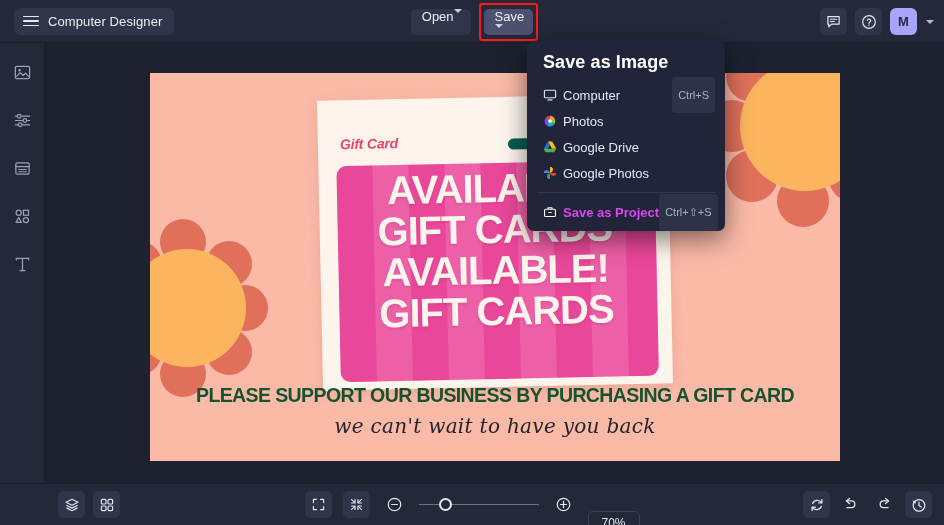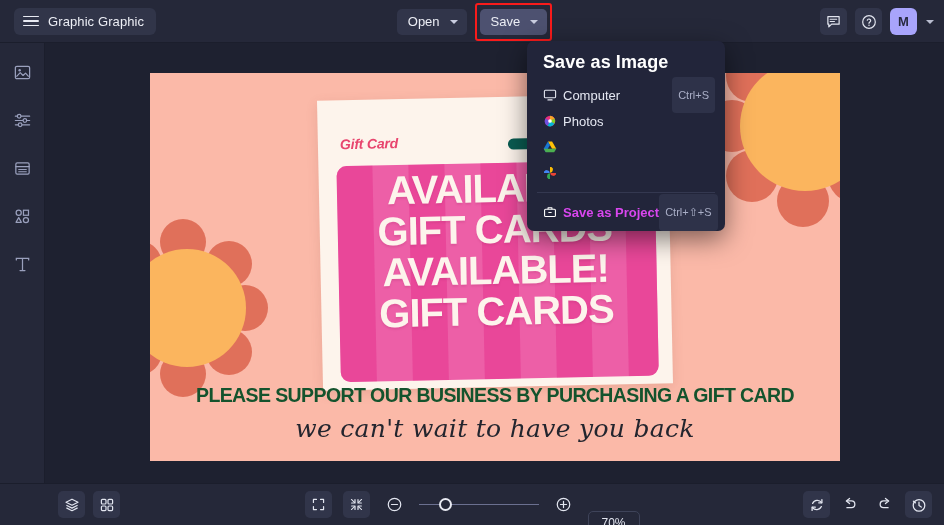--- a/index.html
+++ b/index.html
@@ -27,26 +27,26 @@
   .hamburger span { display:block; height: 1.6px; background: #e8eaf2; border-radius: 1px; }
   .brand-text { color: #eceef5; font-size: 13px; letter-spacing: .1px; }
 
   .topbar-center {
     position: absolute; left: 0; right: 0; top: 0; height: 43px;
     display: flex; align-items: center; justify-content: center; gap: 13px;
     pointer-events: none;
   }
   .topbar-center > * { pointer-events: auto; }
   .btn-open, .btn-save {
-    display: flex; align-items: center; gap: 10px;
+    display: flex; align-items: flex-start; 
     height: 26px; padding: 0 9px 0 11px;
     border-radius: 5px; font-size: 13px; color: #eceef5;
   }
   .btn-open { background: #31354a; }
-  .btn-save { background: #4d5170; position: relative; }
+  .btn-save { background: #4d5170; position: relative; flex-direction: column; }
   .save-highlight {
     position: absolute; left: -5px; top: -6px; right: -5px; bottom: -6px;
     border: 2.5px solid #f91b1b; border-radius: 3px; pointer-events: none;
   }
   .chev { width: 0; height: 0; border-left: 4px solid transparent; border-right: 4px solid transparent;
           border-top: 4.5px solid #c9cde0; }
 
   .topbar-right {
     position: absolute; right: 10px; top: 0; height: 43px;
     display: flex; align-items: center; gap: 8px;
@@ -119,21 +119,21 @@
     white-space: nowrap; letter-spacing: -1px;
     text-shadow: 0 2px 2px rgba(160,40,100,.18);
   }
 
   .support-line {
     position: absolute; left: 0; right: 0; top: 311px; text-align: center;
     color: #14532d; font-weight: bold; font-size: 19.5px; letter-spacing: -.6px;
   }
   .script-line {
     position: absolute; left: 0; right: 0; top: 341px; text-align: center;
-    color: #23252e; font-size: 25px; font-style: italic;
+    color: #23252e; font-size: 20px; font-style: italic;
     font-family: "DejaVu Serif", serif; letter-spacing: .3px;
   }
 
   
   .bottombar {
     position: absolute; left: 0; bottom: 0; width: 944px; height: 42px;
     background: #252839; border-top: 1px solid #1b1e2c;
     display: flex; align-items: center;
   }
   .bb-left { display: flex; align-items: center; gap: 8px; margin-left: 58px; }
@@ -190,21 +190,21 @@
 <div class="app">
 
   <div class="topbar">
 
     <div class="brand-pill">
       <span class="hamburger">
         <span></span>
           <span></span>
           <span></span>
       </span>
-      <span class="brand-text">Graphic Graphic</span>
+      <span class="brand-text">Computer Designer</span>
     </div>
 
     <div class="topbar-center">
       <div class="btn-open">
         <span>Open</span>
         <span class="chev"></span>
       </div>
       <div class="btn-save">
         <span>Save</span>
         <span class="chev"></span>
@@ -350,35 +350,37 @@
     </div>
 
     <div class="dd-item">
       <span class="dd-ico">
         <svg width="14" height="14" viewBox="0 0 16 16">
           <path d="M5.6 1.6h4.8l4.8 8.3h-4.8z" fill="#ffc107"></path>
           <path d="M5.6 1.6L0.8 9.9l2.4 4.1 4.8-8.3z" fill="#1976d2"></path>
           <path d="M0.8 9.9h14.4l-2.4 4.1H3.2z" fill="#4caf50"></path>
         </svg>
       </span>
+      <span class="dd-label">Google Drive</span>
     </div>
 
     <div class="dd-item">
       <span class="dd-ico">
         <svg width="14" height="14" viewBox="0 0 16 16">
           <path d="M8 7.6V1.2a3.2 3.2 0 0 1 0 6.4z" fill="#fbbc04" transform="rotate(0 8 8)"></path>
           <path d="M8.4 8h6.4a3.2 3.2 0 0 1-6.4 0z" fill="#ea4335"></path>
           <path d="M8 8.4v6.4a3.2 3.2 0 0 1 0-6.4z" fill="#34a853"></path>
           <path d="M7.6 8H1.2a3.2 3.2 0 0 1 6.4 0z" fill="#4285f4"></path>
           <path d="M8 1.2a3.2 3.2 0 0 1 3.2 3.2H8z" fill="#fbbc04"></path>
           <path d="M14.8 8a3.2 3.2 0 0 1-3.2 3.2V8z" fill="#ea4335"></path>
           <path d="M8 14.8a3.2 3.2 0 0 1-3.2-3.2H8z" fill="#34a853"></path>
           <path d="M1.2 8a3.2 3.2 0 0 1 3.2-3.2V8z" fill="#4285f4"></path>
         </svg>
       </span>
+      <span class="dd-label">Google Photos</span>
     </div>
 
 
     <div class="dd-sep"></div>
 
     <div class="dd-item">
       <span class="dd-ico">
         <svg width="14" height="14" viewBox="0 0 16 16">
           <rect x="1.8" y="4.8" width="12.4" height="8.4" rx="1.2" fill="none" stroke="#ffffff" stroke-width="1.25"></rect>
           <path d="M5.8 4.8V3.2h4.4v1.6" fill="none" stroke="#ffffff" stroke-width="1.25" stroke-linejoin="round"></path>

